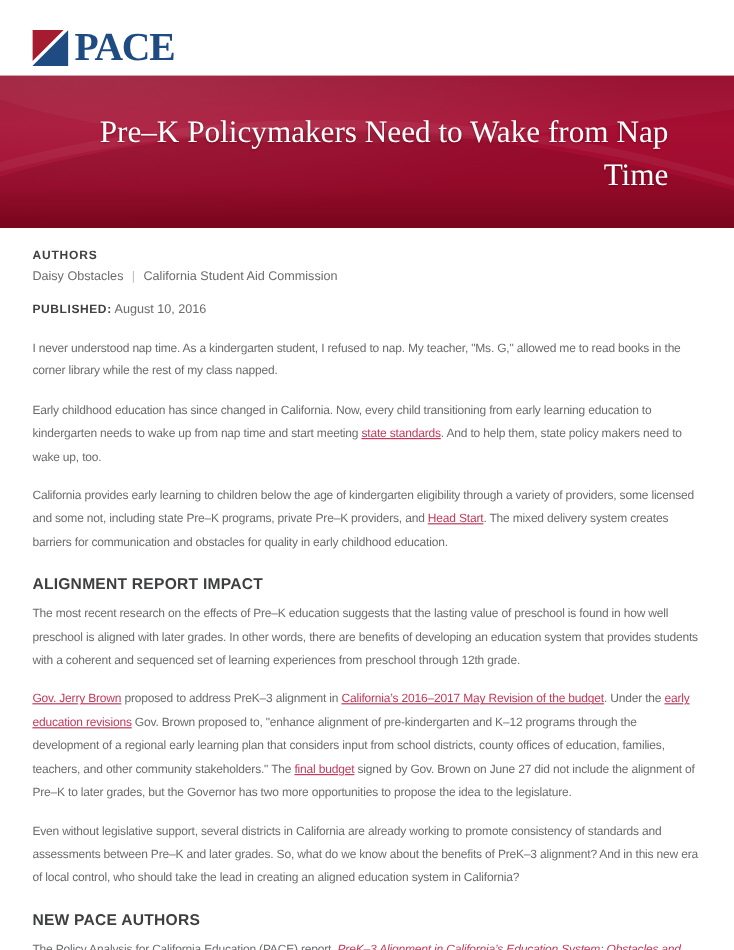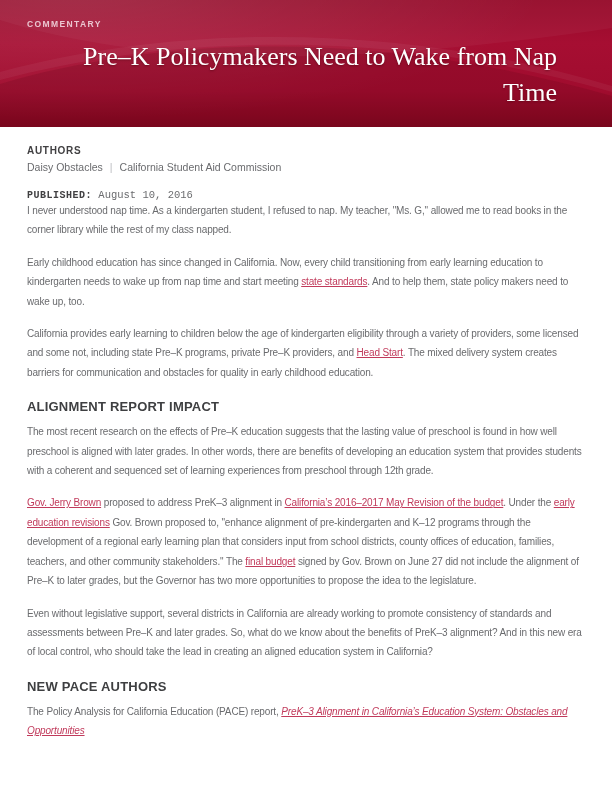--- a/index.html
+++ b/index.html
@@ -69,23 +69,23 @@
     color: #414042;
   }
   .authors-line {
     margin-top: 5px;
     font-size: 10.5px;
     color: #6A6B6E;
   }
   .authors-line .sep { color: #BCBDC0; margin: 0 7px; }
   .published-line {
     margin-top: 16px;
+    margin-bottom: 17px;
     font-size: 10.5px;
     color: #6A6B6E;
-    font-family: Liberation Mono, monospace;
   }
   .published-line .meta-label-inline {
     font-weight: 700;
     letter-spacing: 0.5px;
     color: #414042;
     font-size: 10px;
   }
   .body-para {
     font-size: 10px;
     line-height: 19.4px;
@@ -105,29 +105,37 @@
     text-decoration: underline;
     text-decoration-thickness: 1px;
   }
   .italic { font-style: italic; }
 </style>
 </head>
 <body>
 
 <div class="page">
 
+  <header class="topbar">
+    <div class="logo">
+      <svg class="logo-mark" width="30" height="30" viewBox="0 0 30 30" aria-hidden="true">
+        <polygon points="0,0 26,0 0,26" fill="#A51C30"></polygon>
+        <polygon points="30,0 30,30 0,30" fill="#1E4B82"></polygon>
+      </svg>
+      <span class="logo-text">PACE</span>
+    </div>
+  </header>
 
   <section class="banner">
     <svg class="banner-waves" viewBox="0 0 612 127" preserveAspectRatio="none" aria-hidden="true">
       <path d="M0,84 C170,34 380,30 612,96 L612,127 L0,127 Z" fill="rgba(70,0,15,0.14)"></path>
       <path d="M0,80 C180,32 400,30 612,92 L612,86 C400,22 180,24 0,72 Z" fill="rgba(255,255,255,0.05)"></path>
       <path d="M0,20 C140,64 330,70 612,28 L612,0 L0,0 Z" fill="rgba(255,255,255,0.04)"></path>
     </svg>
     <div class="banner-inner">
-      <div class="kicker">COMMENTARY</div>
       <h1 class="title">Pre–K Policymakers Need to Wake from Nap Time</h1>
     </div>
   </section>
 
   <main class="content">
     <div class="meta">
       <div class="meta-label">AUTHORS</div>
       <div class="authors-line">
         <span>Daisy Obstacles</span><span class="sep">|</span><span>California Student Aid Commission</span>
       </div>

